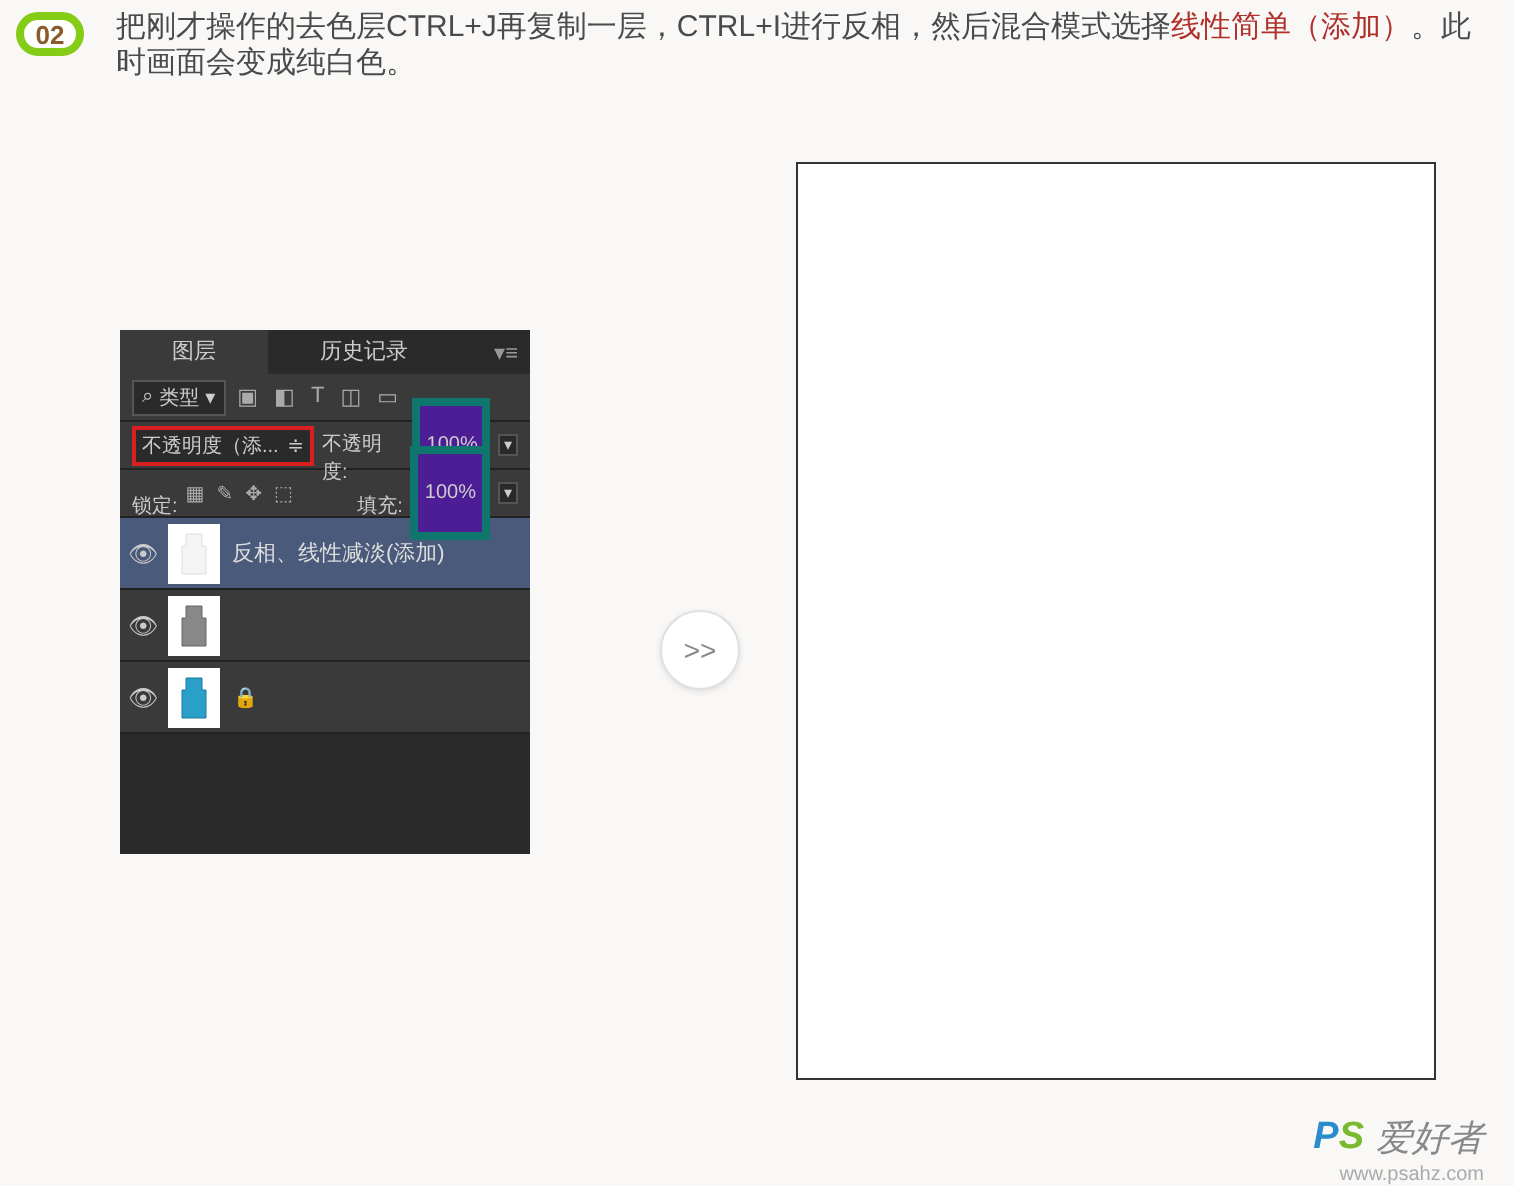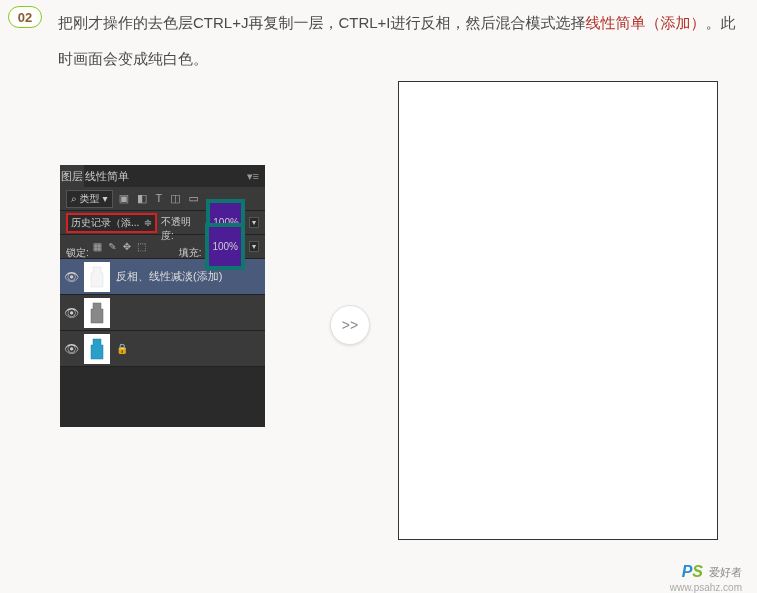--- a/index.html
+++ b/index.html
@@ -1,22 +1,22 @@
 <!DOCTYPE html>
 <html><head>
 <meta charset="utf-8">
 <style>
 * { margin: 0; padding: 0; box-sizing: border-box; }
 body { width: 757px; height: 593px; background: #f9f8f6; font-family: "Microsoft YaHei", sans-serif; position: relative; overflow: hidden; }
-.step-badge { position: absolute; left: 8px; top: 6px; width: 34px; height: 22px; background: #fff; border: 1px solid #84cc16; border-radius: 11px; display: flex; align-items: center; justify-content: center; font-size: 13px; font-weight: bold; color: #8a5a2a; }
-.instruction { position: absolute; left: 58px; top: 5px; right: 12px; font-size: 15px; line-height: 36px; color: #4a4a4a; }
+.step-badge { position: absolute; left: 8px; top: 6px; width: 34px; height: 22px; background: #fff; border: 4px solid #84cc16; border-radius: 11px; display: flex; align-items: center; justify-content: center; font-size: 13px; font-weight: bold; color: #8a5a2a; }
+.instruction { position: absolute; left: 58px; top: 5px; right: 12px; font-size: 15px; line-height: 18px; color: #4a4a4a; }
 .hl { color: #b0302a; }
 .panel { position: absolute; left: 60px; top: 165px; width: 205px; background: #3a3a3a; font-size: 11px; color: #ccc; }
 .tabs { display: flex; background: #2a2a2a; height: 22px; align-items: center; }
-.tab { padding: 0 1px; height: 22px; line-height: 22px; color: #ccc; }
+.tab { padding: 0 26px; height: 22px; line-height: 22px; color: #ccc; }
 .tab.active { background: #3a3a3a; }
 .tabs-right { margin-left: auto; display: flex; gap: 6px; padding-right: 6px; color: #999; }
 .filter-row { display: flex; align-items: center; height: 24px; padding: 0 6px; gap: 6px; border-bottom: 1px solid #222; }
 .dropdown { background: #2a2a2a; border: 1px solid #555; padding: 1px 4px; display: flex; align-items: center; gap: 3px; font-size: 10px; }
 .filter-icons { display: flex; gap: 8px; font-size: 11px; color: #aaa; }
 .blend-row, .lock-row { display: flex; align-items: center; height: 24px; padding: 0 6px; gap: 4px; border-bottom: 1px solid #222; }
 .blend-box { border: 2px solid #d91f1f; background: #2a2a2a; padding: 1px 3px; width: 94px; display: flex; align-items: center; justify-content: space-between; font-size: 10px; }
 .lbl { font-size: 10px; color: #ccc; margin-top: 12px; }
 .pct { background: #4c1d95; border: 4px solid #0f766e; padding: 14px 3px; font-size: 10px; min-width: 34px; text-align: right; }
 .arrow { background: #2a2a2a; border: 1px solid #555; padding: 0 2px; font-size: 8px; }
@@ -26,62 +26,62 @@
 .layer.selected { background: #4a5a7a; }
 .eye { width: 14px; text-align: center; color: #ccc; font-size: 12px; }
 .thumb { width: 26px; height: 30px; background: #fff; display: flex; align-items: center; justify-content: center; }
 .thumb svg { width: 16px; height: 24px; }
 .layer-name { flex: 1; font-size: 11px; color: #ddd; overflow: hidden; white-space: nowrap; }
 .lock { width: 14px; text-align: center; color: #aaa; font-size: 10px; }
 .panel-bottom { height: 60px; background: #2a2a2a; }
 .arrow-circle { position: absolute; left: 330px; top: 305px; width: 40px; height: 40px; background: #fff; border: 1px solid #e0e0e0; border-radius: 50%; display: flex; align-items: center; justify-content: center; font-size: 14px; color: #888; box-shadow: 0 1px 3px rgba(0,0,0,0.1); }
 .canvas { position: absolute; left: 398px; top: 81px; width: 320px; height: 459px; background: #fff; border: 1px solid #333; }
 .watermark { position: absolute; right: 15px; bottom: 12px; display: flex; align-items: center; gap: 6px; }
-.wm-logo { font-size: 16px; font-weight: bold; font-style: italic; }
+.wm-logo { font-size: 19px; font-weight: bold; font-style: italic; }
 .wm-logo .p { color: #2a8ccc; }
 .wm-logo .s { color: #7ab82e; }
-.wm-text { font-size: 11px; color: #888; }
+.wm-text { font-size: 18px; color: #888; font-style: italic; }
 .wm-url { position: absolute; right: 15px; bottom: 0px; font-size: 10px; color: #aaa; }
 </style>
 </head>
 <body>
 
 <div class="step-badge">
   <span>02</span>
 </div>
 
 <div class="instruction">
   <span>把刚才操作的去色层CTRL+J再复制一层，CTRL+I进行反相，然后混合模式选择</span><span class="hl">线性简单（添加）</span><span>。此时画面会变成纯白色。</span>
 </div>
 
 <div class="panel">
   <div class="tabs">
     <div class="tab active">图层</div>
-    <div class="tab">线性简单</div>
+    <div class="tab">历史记录</div>
     <div class="tabs-right">
         <span>▾≡</span>
       </div>
   </div>
   <div class="filter-row">
     <div class="dropdown">
       <span>⌕</span>
       <span>类型</span>
       <span>▾</span>
     </div>
     <div class="filter-icons">
       <span>▣</span>
       <span>◧</span>
       <span>T</span>
       <span>◫</span>
       <span>▭</span>
     </div>
   </div>
   <div class="blend-row">
     <div class="blend-box">
-      <span>历史记录（添...</span>
+      <span>不透明度（添...</span>
       <span>≑</span>
     </div>
     <span class="lbl">不透明度:</span>
     <span class="pct">100%</span>
     <span class="arrow">▾</span>
   </div>
   <div class="lock-row">
     <span class="lbl">锁定:</span>
     <div class="lock-icons">
       <span>▦</span>

